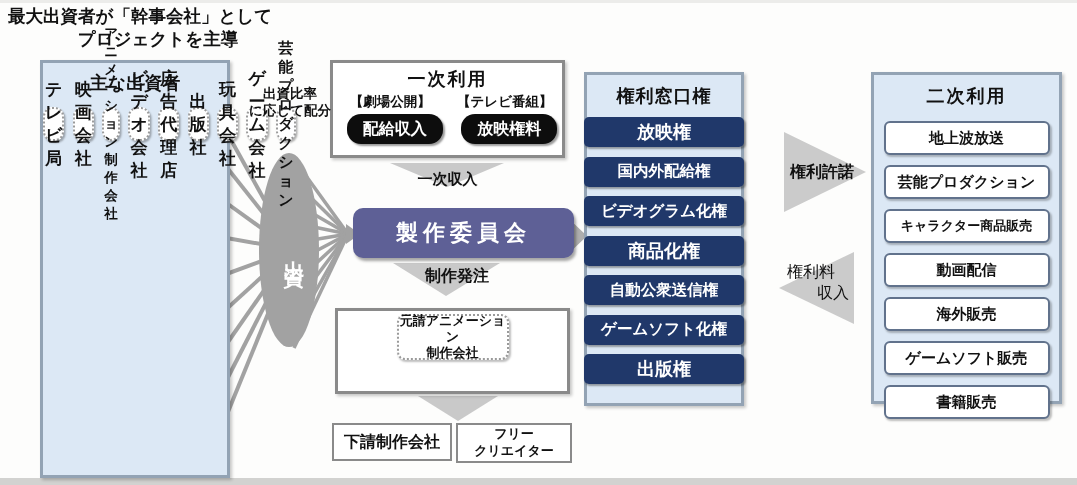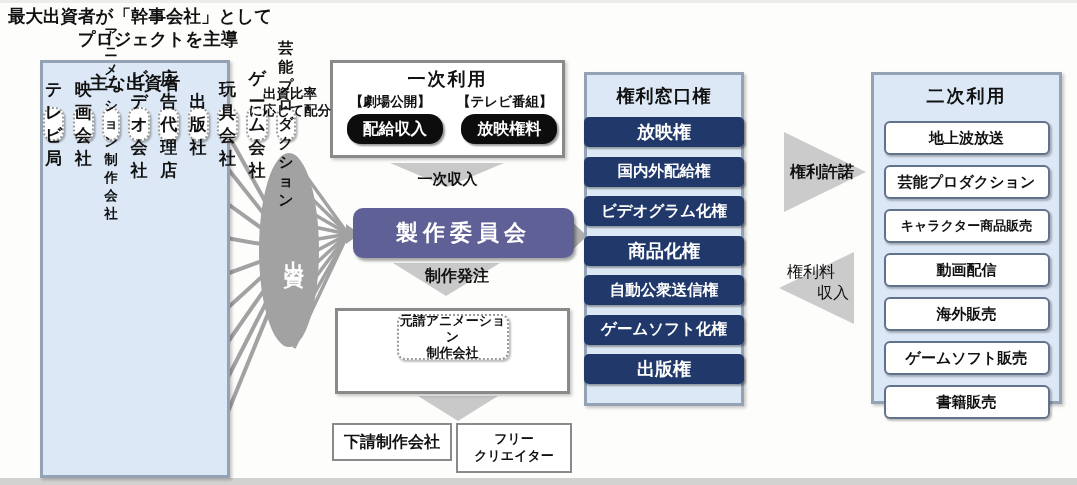--- a/index.html
+++ b/index.html
@@ -60,21 +60,21 @@
   .prime-row{display:flex;justify-content:center;align-items:center;gap:4px;margin-top:3px;}
   .prime-box{background:#fff;border:2px dotted #9a9a9a;border-radius:8px;font-weight:bold;font-size:13px;
              display:flex;align-items:center;justify-content:center;text-align:center;
              box-shadow:1.5px 2px 2px rgba(0,0,0,.25);}
   .prime-box.b1{width:114px;height:34px;}
   .prime-box.b2{width:108px;height:42px;line-height:1.25;}
 
   .sub-box{background:#fff;border:2px solid #8a8a8a;font-weight:bold;display:flex;align-items:center;
            justify-content:center;text-align:center;}
   .sub1{left:332px;top:423px;width:120px;height:38px;font-size:16px;}
-  .sub2{left:456px;top:423px;width:116px;height:50px;font-size:13px;line-height:1.3;}
+  .sub2{left:456px;top:423px;width:116px;height:40px;font-size:13px;line-height:1.3;}
 
   
   .rights{left:584px;top:72px;width:160px;height:334px;}
   .rights .hdr{margin-top:9px;letter-spacing:1px;}
   .rights-list{display:flex;flex-direction:column;gap:9.5px;margin-top:9px;align-items:center;}
   .btn-navy{width:160px;height:30px;background:#20386a;color:#fff;border-radius:5px;
             display:flex;align-items:center;justify-content:center;font-weight:bold;font-size:15.5px;
             box-shadow:1.5px 2px 2px rgba(0,0,0,.35);}
   .btn-navy:nth-child(1),.btn-navy:nth-child(4),.btn-navy:nth-child(7){font-size:18px;}
 

